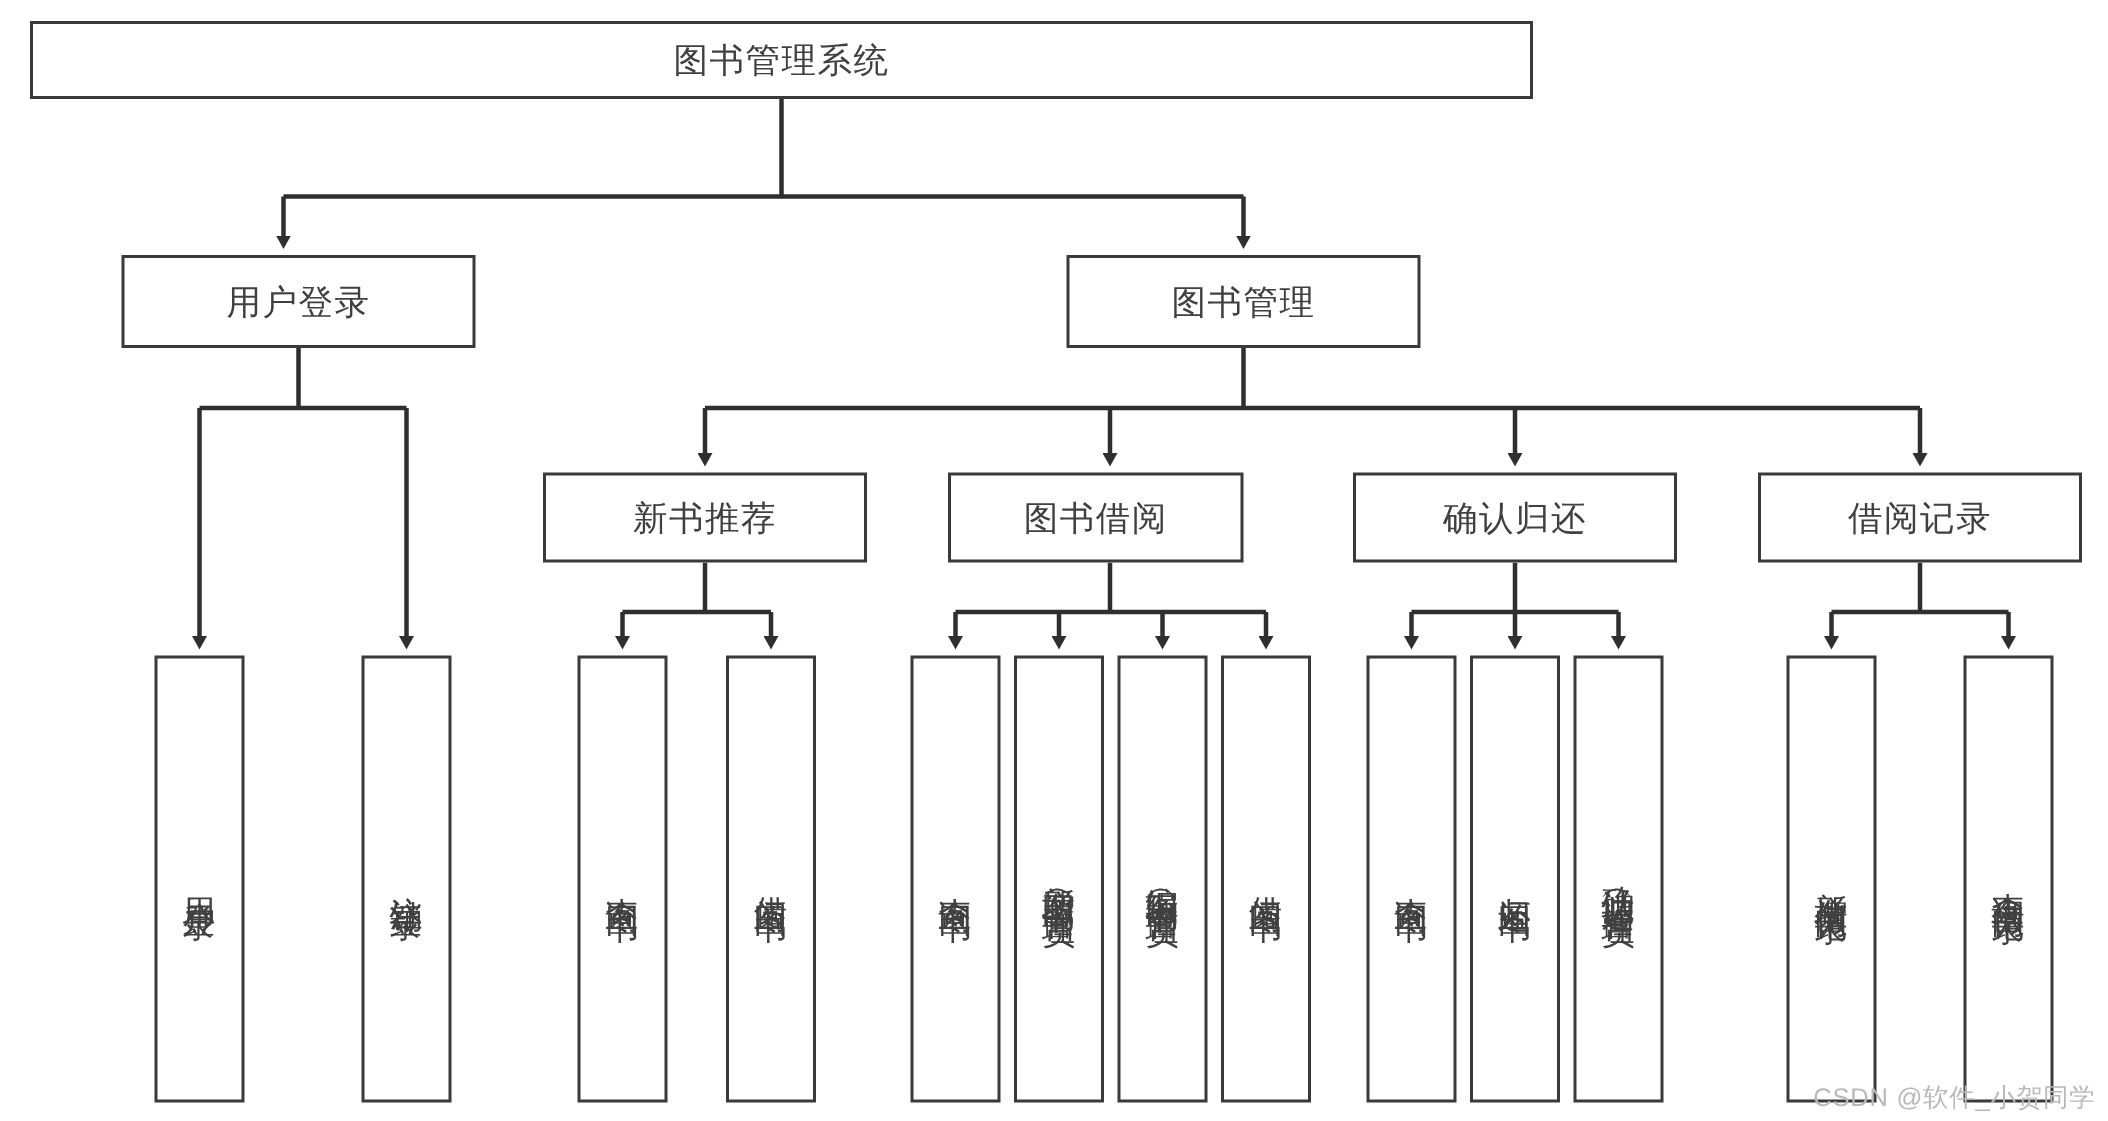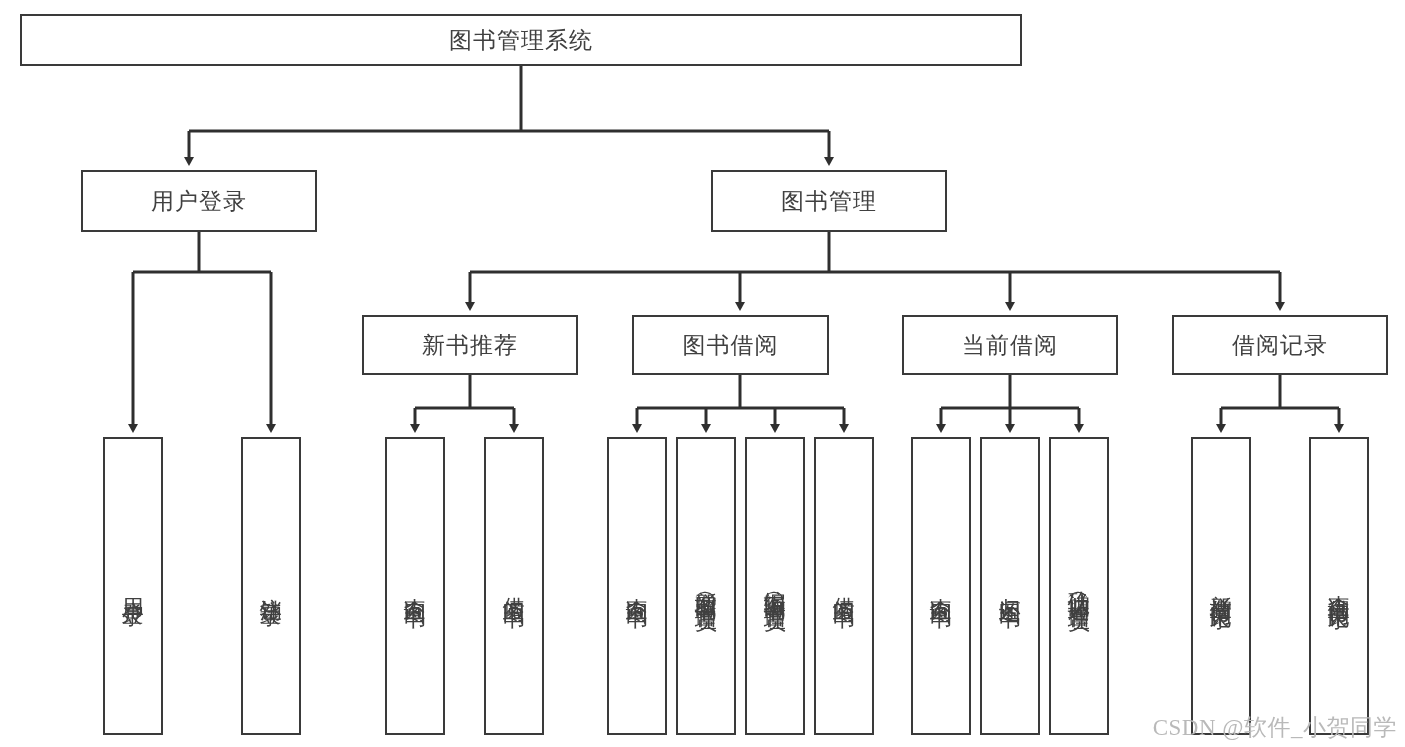--- a/index.html
+++ b/index.html
@@ -54,25 +54,24 @@
     text-orientation: upright;
     display: block;
   }
   .root-node {
     font-size: 24px;
   }
   #watermark {
     position: absolute;
     right: 8px;
     bottom: 4px;
-    font-size: 23px;
+    font-size: 17px;
     color: #b9b9b9;
     white-space: nowrap;
     letter-spacing: 0.5px;
-    font-family: Liberation Serif, serif;
   }
 </style>
 </head>
 <body>
 
 <div id="canvas">
 
   <svg id="wires" viewBox="0 0 1405 747">
     <defs>
       <marker id="arrow" markerWidth="9" markerHeight="10" refX="1" refY="5" orient="auto" markerUnits="userSpaceOnUse">
@@ -137,21 +136,21 @@
 
   <div class="node horiz" style="left:362px; top:315px; width:216px; height:60px;">
     <span>新书推荐</span>
   </div>
 
   <div class="node horiz" style="left:632px; top:315px; width:197px; height:60px;">
     <span>图书借阅</span>
   </div>
 
   <div class="node horiz" style="left:902px; top:315px; width:216px; height:60px;">
-    <span>当前借阅</span>
+    <span>确认归还</span>
   </div>
 
   <div class="node horiz" style="left:1172px; top:315px; width:216px; height:60px;">
     <span>借阅记录</span>
   </div>
 
   <div class="node vert" style="left:103px; top:437px; width:60px; height:298px;">
     <span class="vtext">用户登录</span>
   </div>
 

